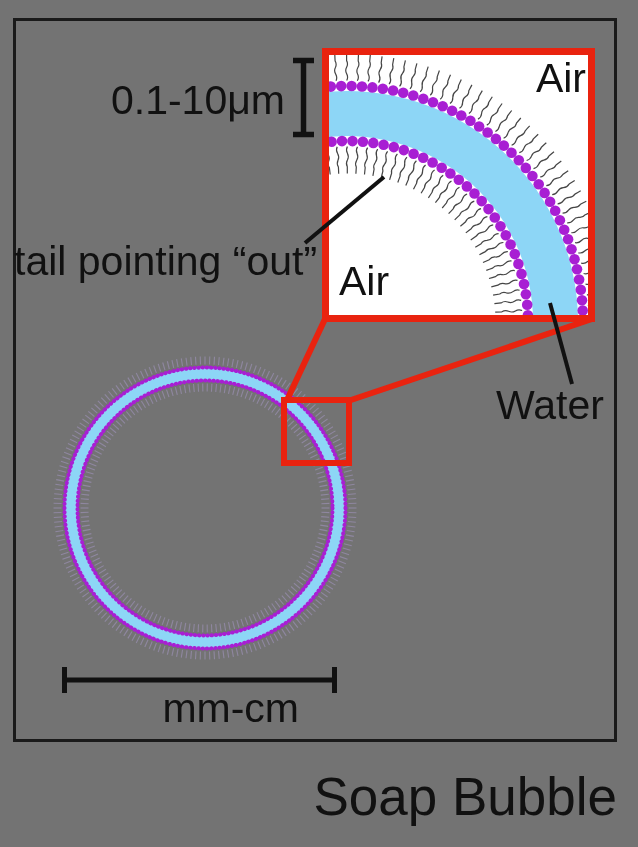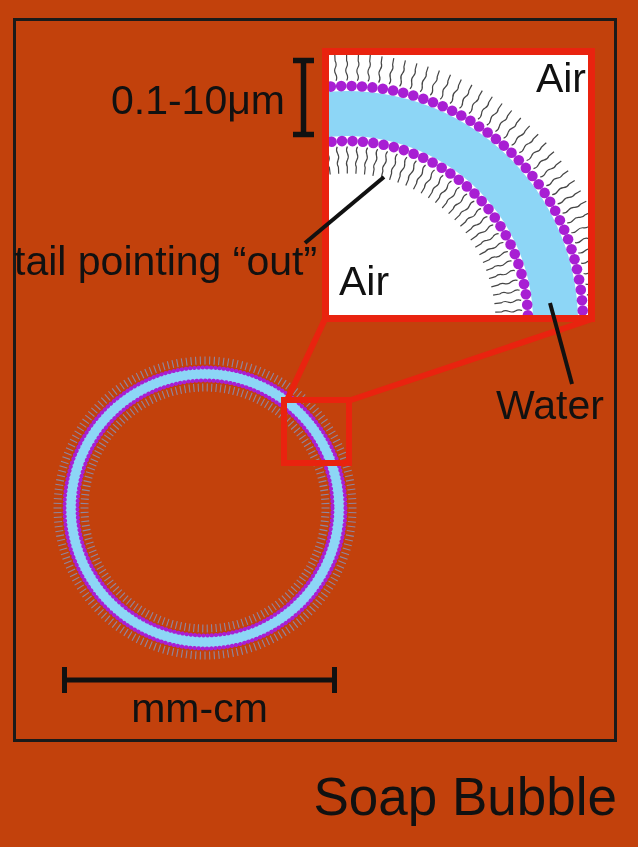--- a/index.html
+++ b/index.html
@@ -1,28 +1,28 @@
 <!DOCTYPE html>
 <html><head>
 <meta charset="utf-8">
 <style>
   html,body{margin:0;padding:0;background:#fff;}
-  .page{position:relative;width:638px;height:847px;background:#c2410c;overflow:hidden;
+  .page{position:relative;width:638px;height:847px;background:#737373;overflow:hidden;
         font-family:"Liberation Sans",sans-serif;}
   .frame{position:absolute;left:13px;top:18px;width:604px;height:724px;
          border:3px solid #1a1a1a;box-sizing:border-box;background:transparent;}
   svg.gfx{position:absolute;left:0;top:0;}
   .lbl{position:absolute;color:#111;line-height:1;white-space:nowrap;
        font-family:"Liberation Sans",sans-serif;font-size:41px;}
   .lbl-thickness{left:60px;top:80px;width:225px;text-align:right;}
   .lbl-air-outer{left:476px;top:58px;width:110px;text-align:right;}
   .lbl-air-inner{left:339px;top:261px;}
   .lbl-tail{left:14px;top:241px;}
   .lbl-water{left:494px;top:385px;width:112px;text-align:center;}
-  .lbl-scale{left:100px;top:688px;width:199px;text-align:center;}
+  .lbl-scale{left:100px;top:688px;width:199px;text-align:right;}
   .title{position:absolute;left:13px;top:770px;width:604px;text-align:right;
          color:#111;font-size:53px;line-height:1;}
 </style>
 </head>
 <body>
 
 <div class="page">
 
   <svg class="gfx" width="638" height="847" viewBox="0 0 638 847">
     <defs>

